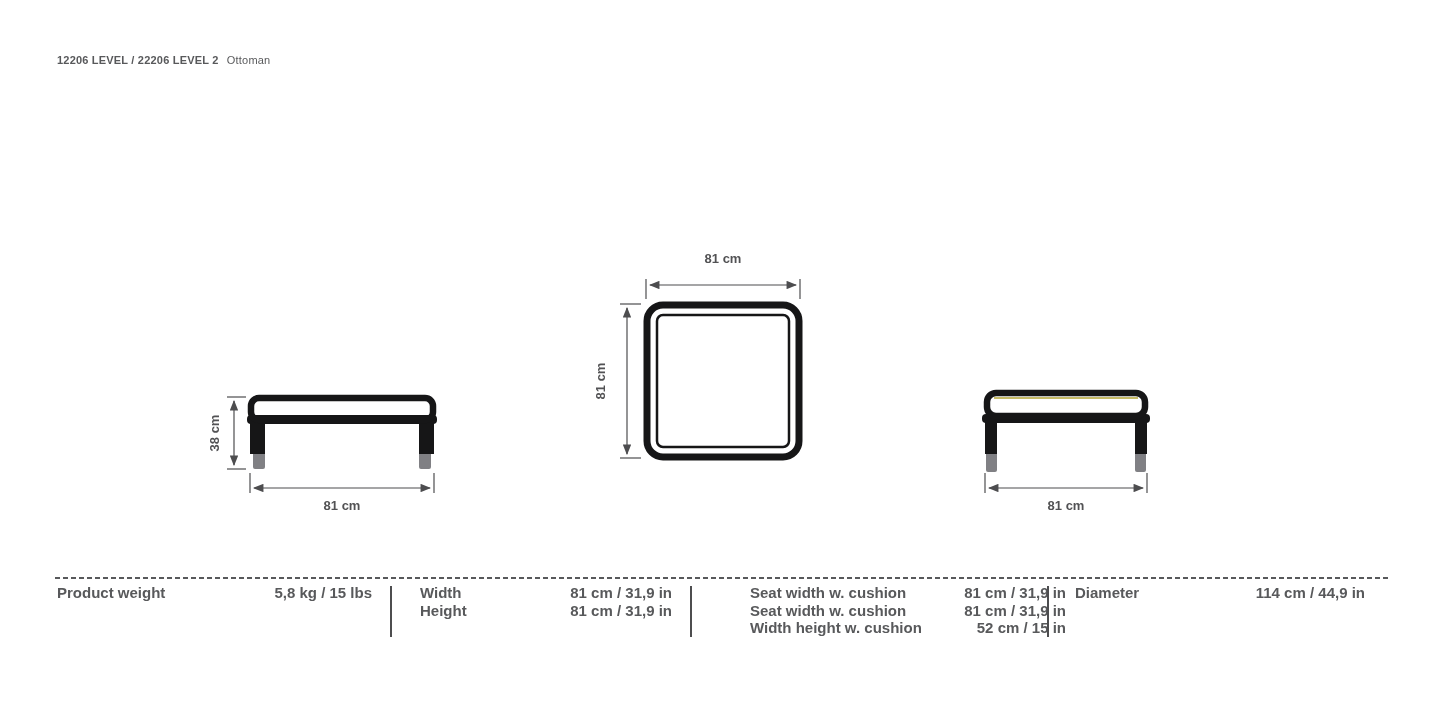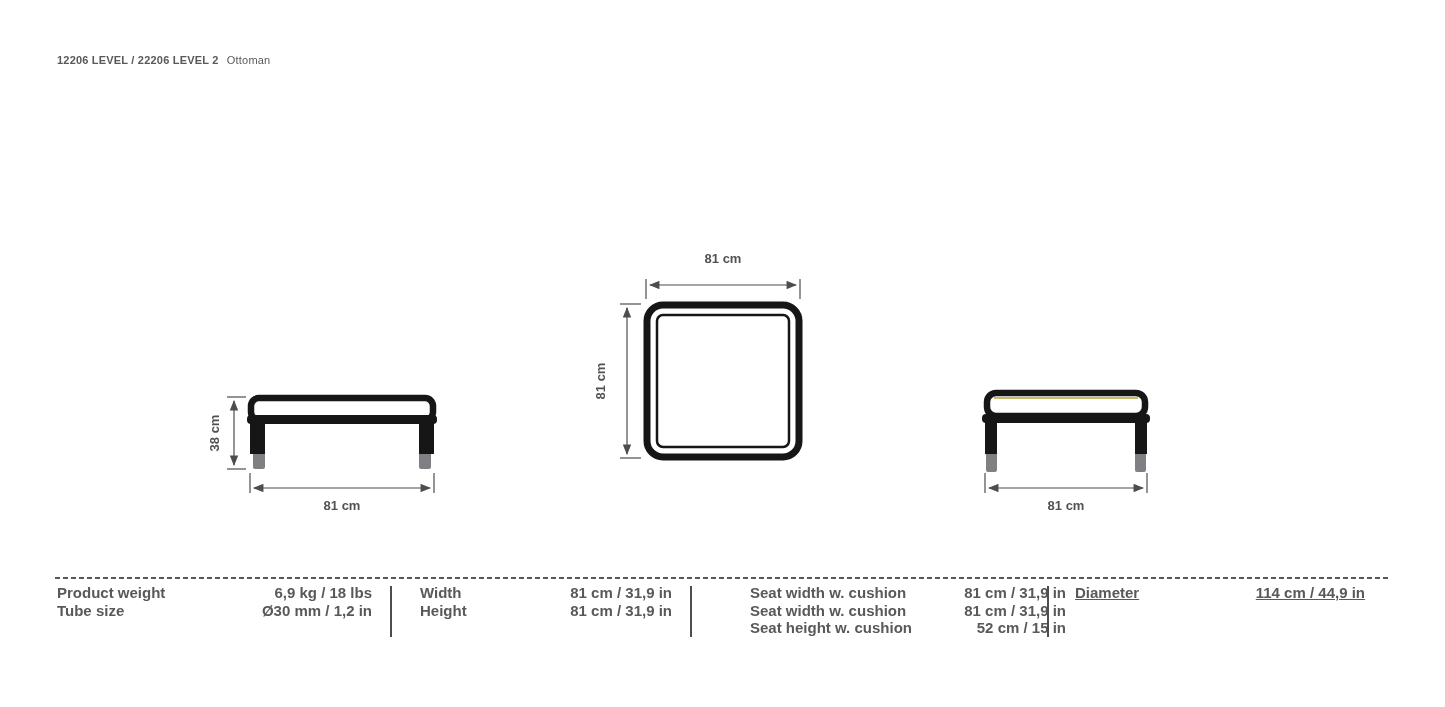--- a/index.html
+++ b/index.html
@@ -109,25 +109,21 @@
 <span class="abs dim-label" style="left:306px;top:497px;width:72px;">81 cm</span>
 <span class="abs dim-label" style="left:687px;top:250px;width:72px;">81 cm</span>
 <span class="abs dim-label rot" style="left:573px;top:372px;width:56px;">81 cm</span>
 <span class="abs dim-label" style="left:1030px;top:497px;width:72px;">81 cm</span>
 
 <div class="abs table-rule"></div>
 
 <div class="abs spec-group" style="left:57px;width:315px;">
   <div class="spec-row">
     <span class="spec-label">Product weight</span>
-    <span class="spec-value">6,9 kg / 18 lbs</span>
-  </div>
-  <div class="spec-row">
-    <span class="spec-label">Tube size</span>
-    <span class="spec-value">Ø30 mm / 1,2 in</span>
+    <span class="spec-value">5,8 kg / 15 lbs</span>
   </div>
 </div>
 
 <div class="abs vdiv" style="left:390px;"></div>
 
 <div class="abs spec-group" style="left:420px;width:252px;">
   <div class="spec-row">
     <span class="spec-label">Width</span>
     <span class="spec-value">81 cm / 31,9 in</span>
   </div>
@@ -142,25 +138,25 @@
 <div class="abs spec-group" style="left:750px;width:316px;">
   <div class="spec-row">
     <span class="spec-label">Seat width w. cushion</span>
     <span class="spec-value">81 cm / 31,9 in</span>
   </div>
   <div class="spec-row">
     <span class="spec-label">Seat width w. cushion</span>
     <span class="spec-value">81 cm / 31,9 in</span>
   </div>
   <div class="spec-row">
-    <span class="spec-label">Seat height w. cushion</span>
+    <span class="spec-label">Width height w. cushion</span>
     <span class="spec-value">52 cm / 15 in</span>
   </div>
 </div>
 
 <div class="abs vdiv" style="left:1047px;"></div>
 
-<div class="abs spec-group" style="left:1075px;width:290px;text-decoration:underline;">
+<div class="abs spec-group" style="left:1075px;width:290px;">
   <div class="spec-row">
     <span class="spec-label">Diameter</span>
     <span class="spec-value">114 cm / 44,9 in</span>
   </div>
 </div>
 
 </body></html>

